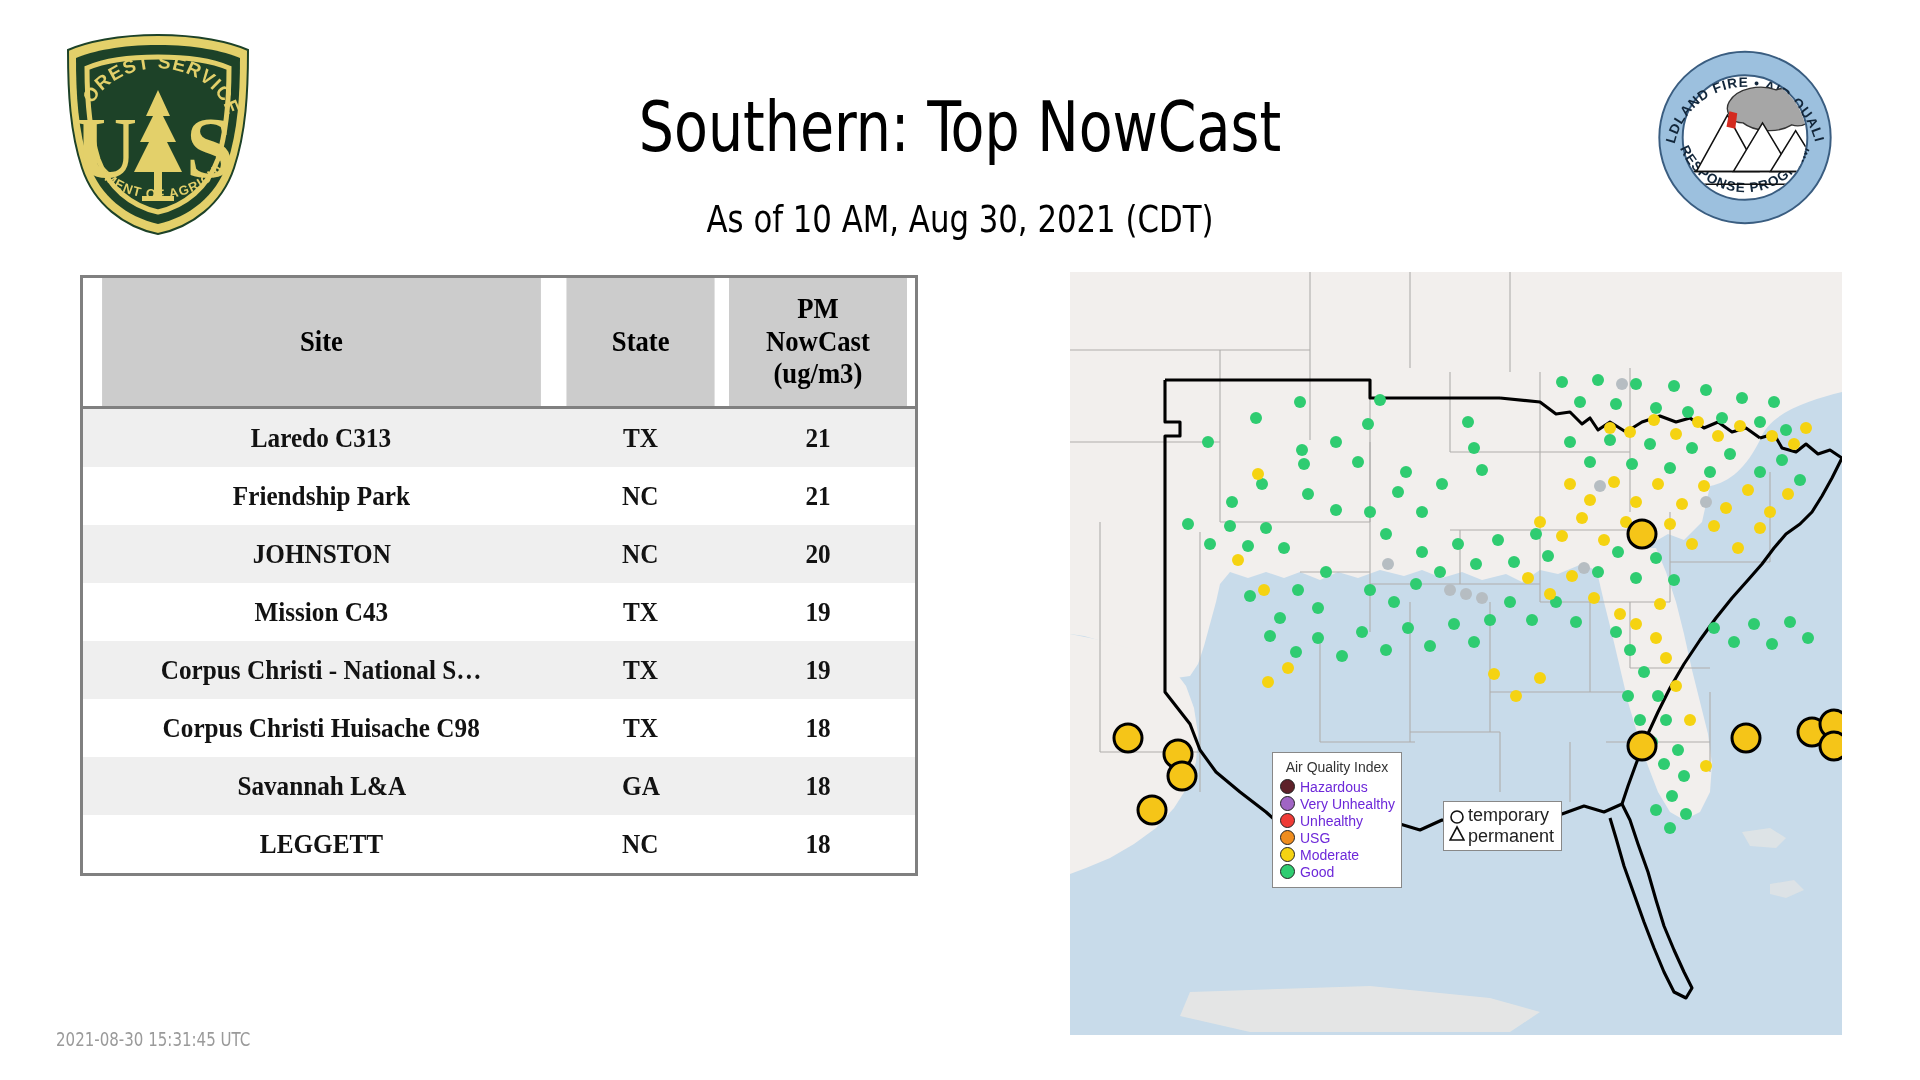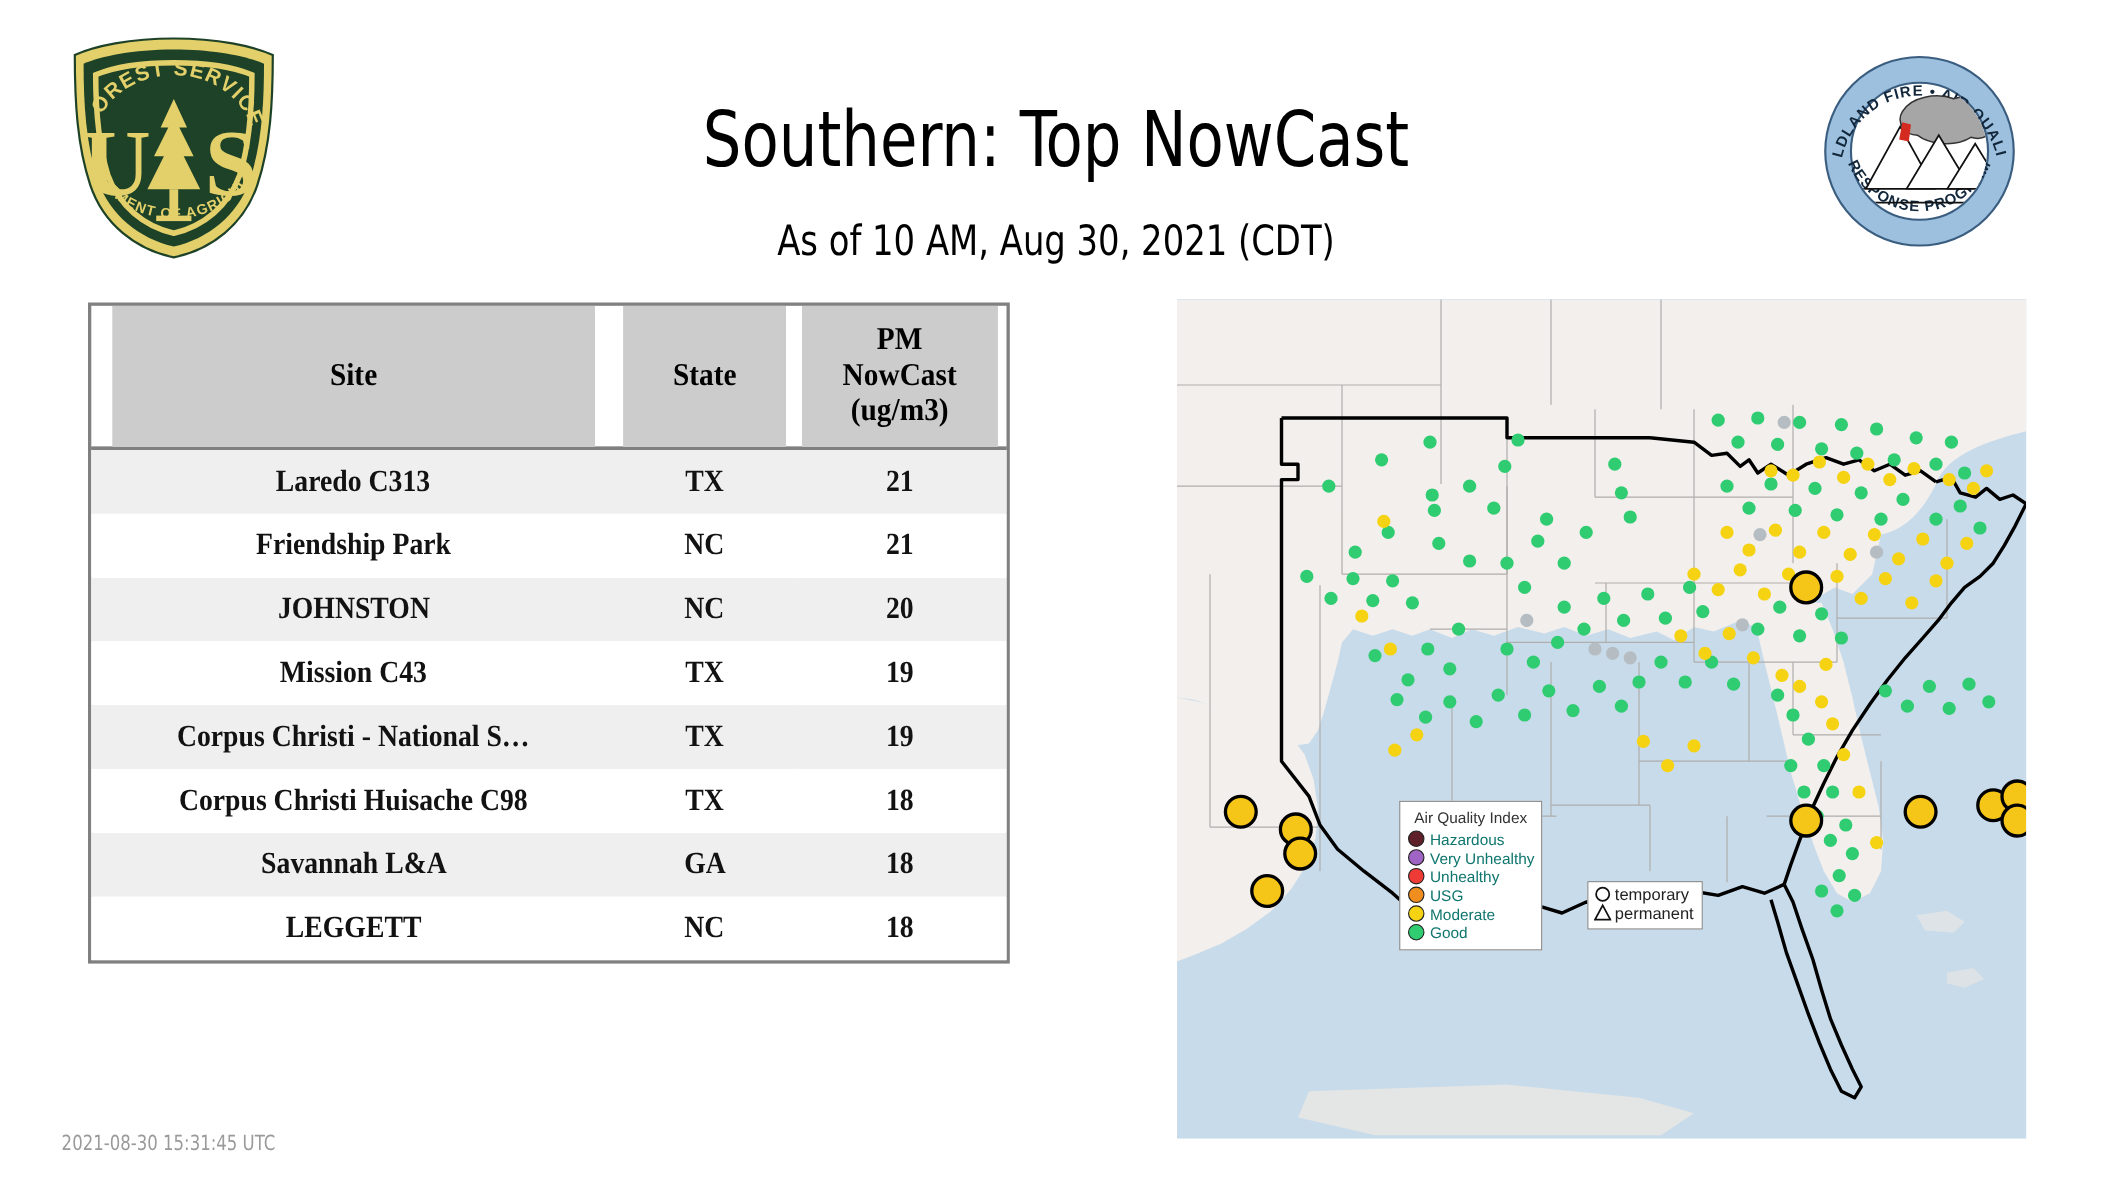--- a/index.html
+++ b/index.html
@@ -125,21 +125,21 @@
     left: 1070px; top: 272px;
     width: 772px; height: 763px;
     overflow: hidden;
     background: #c8dbea;
   }
   #map-svg { display:block; width:772px; height:763px; }
 
   
   #aqi-legend {
     position: absolute;
-    left: 1272px; top: 728px;
+    left: 1272px; top: 752px;
     width: 130px;
     background: #ffffff;
     border: 1px solid #888;
     padding: 6px 7px 7px 7px;
     box-sizing: border-box;
     font-family: "Liberation Sans", sans-serif;
   }
   #aqi-legend-title {
     font-size: 14px;
     color: #333;
@@ -154,39 +154,39 @@
     height: 17px;
   }
   .aqi-dot {
     width: 13px; height: 13px;
     border-radius: 50%;
     border: 1px solid #222;
     flex: 0 0 auto;
   }
   .aqi-label {
     font-size: 14px;
-    color: #0f766e;
+    color: #6d28d9;
     white-space: nowrap;
     line-height: 1;
   }
   #site-type-legend {
     position: absolute;
     left: 1443px; top: 801px;
     background: #ffffff;
     border: 1px solid #888;
     padding: 3px 7px 4px 5px;
     box-sizing: border-box;
     font-family: "Liberation Sans", sans-serif;
     display: flex;
     align-items: center;
     gap: 3px;
   }
   #site-type-glyphs { width: 16px; }
   .stl-rows { display:flex; flex-direction:column; }
-  .stl-label { font-size: 15px; color:#222; line-height: 1.15; white-space: nowrap; }
+  .stl-label { font-size: 18px; color:#222; line-height: 1.15; white-space: nowrap; }
 </style>
 </head>
 <body>
 
 <div id="header-bar">
 
   <svg id="fs-logo" viewBox="0 0 200 205">
     <path d="M100 3 C140 3 172 10 190 18 C190 60 188 100 176 136
              C164 172 134 195 100 202 C66 195 36 172 24 136
              C12 100 10 60 10 18 C28 10 60 3 100 3 Z" fill="#e3d06a" stroke="#1d4228" stroke-width="2"></path>

